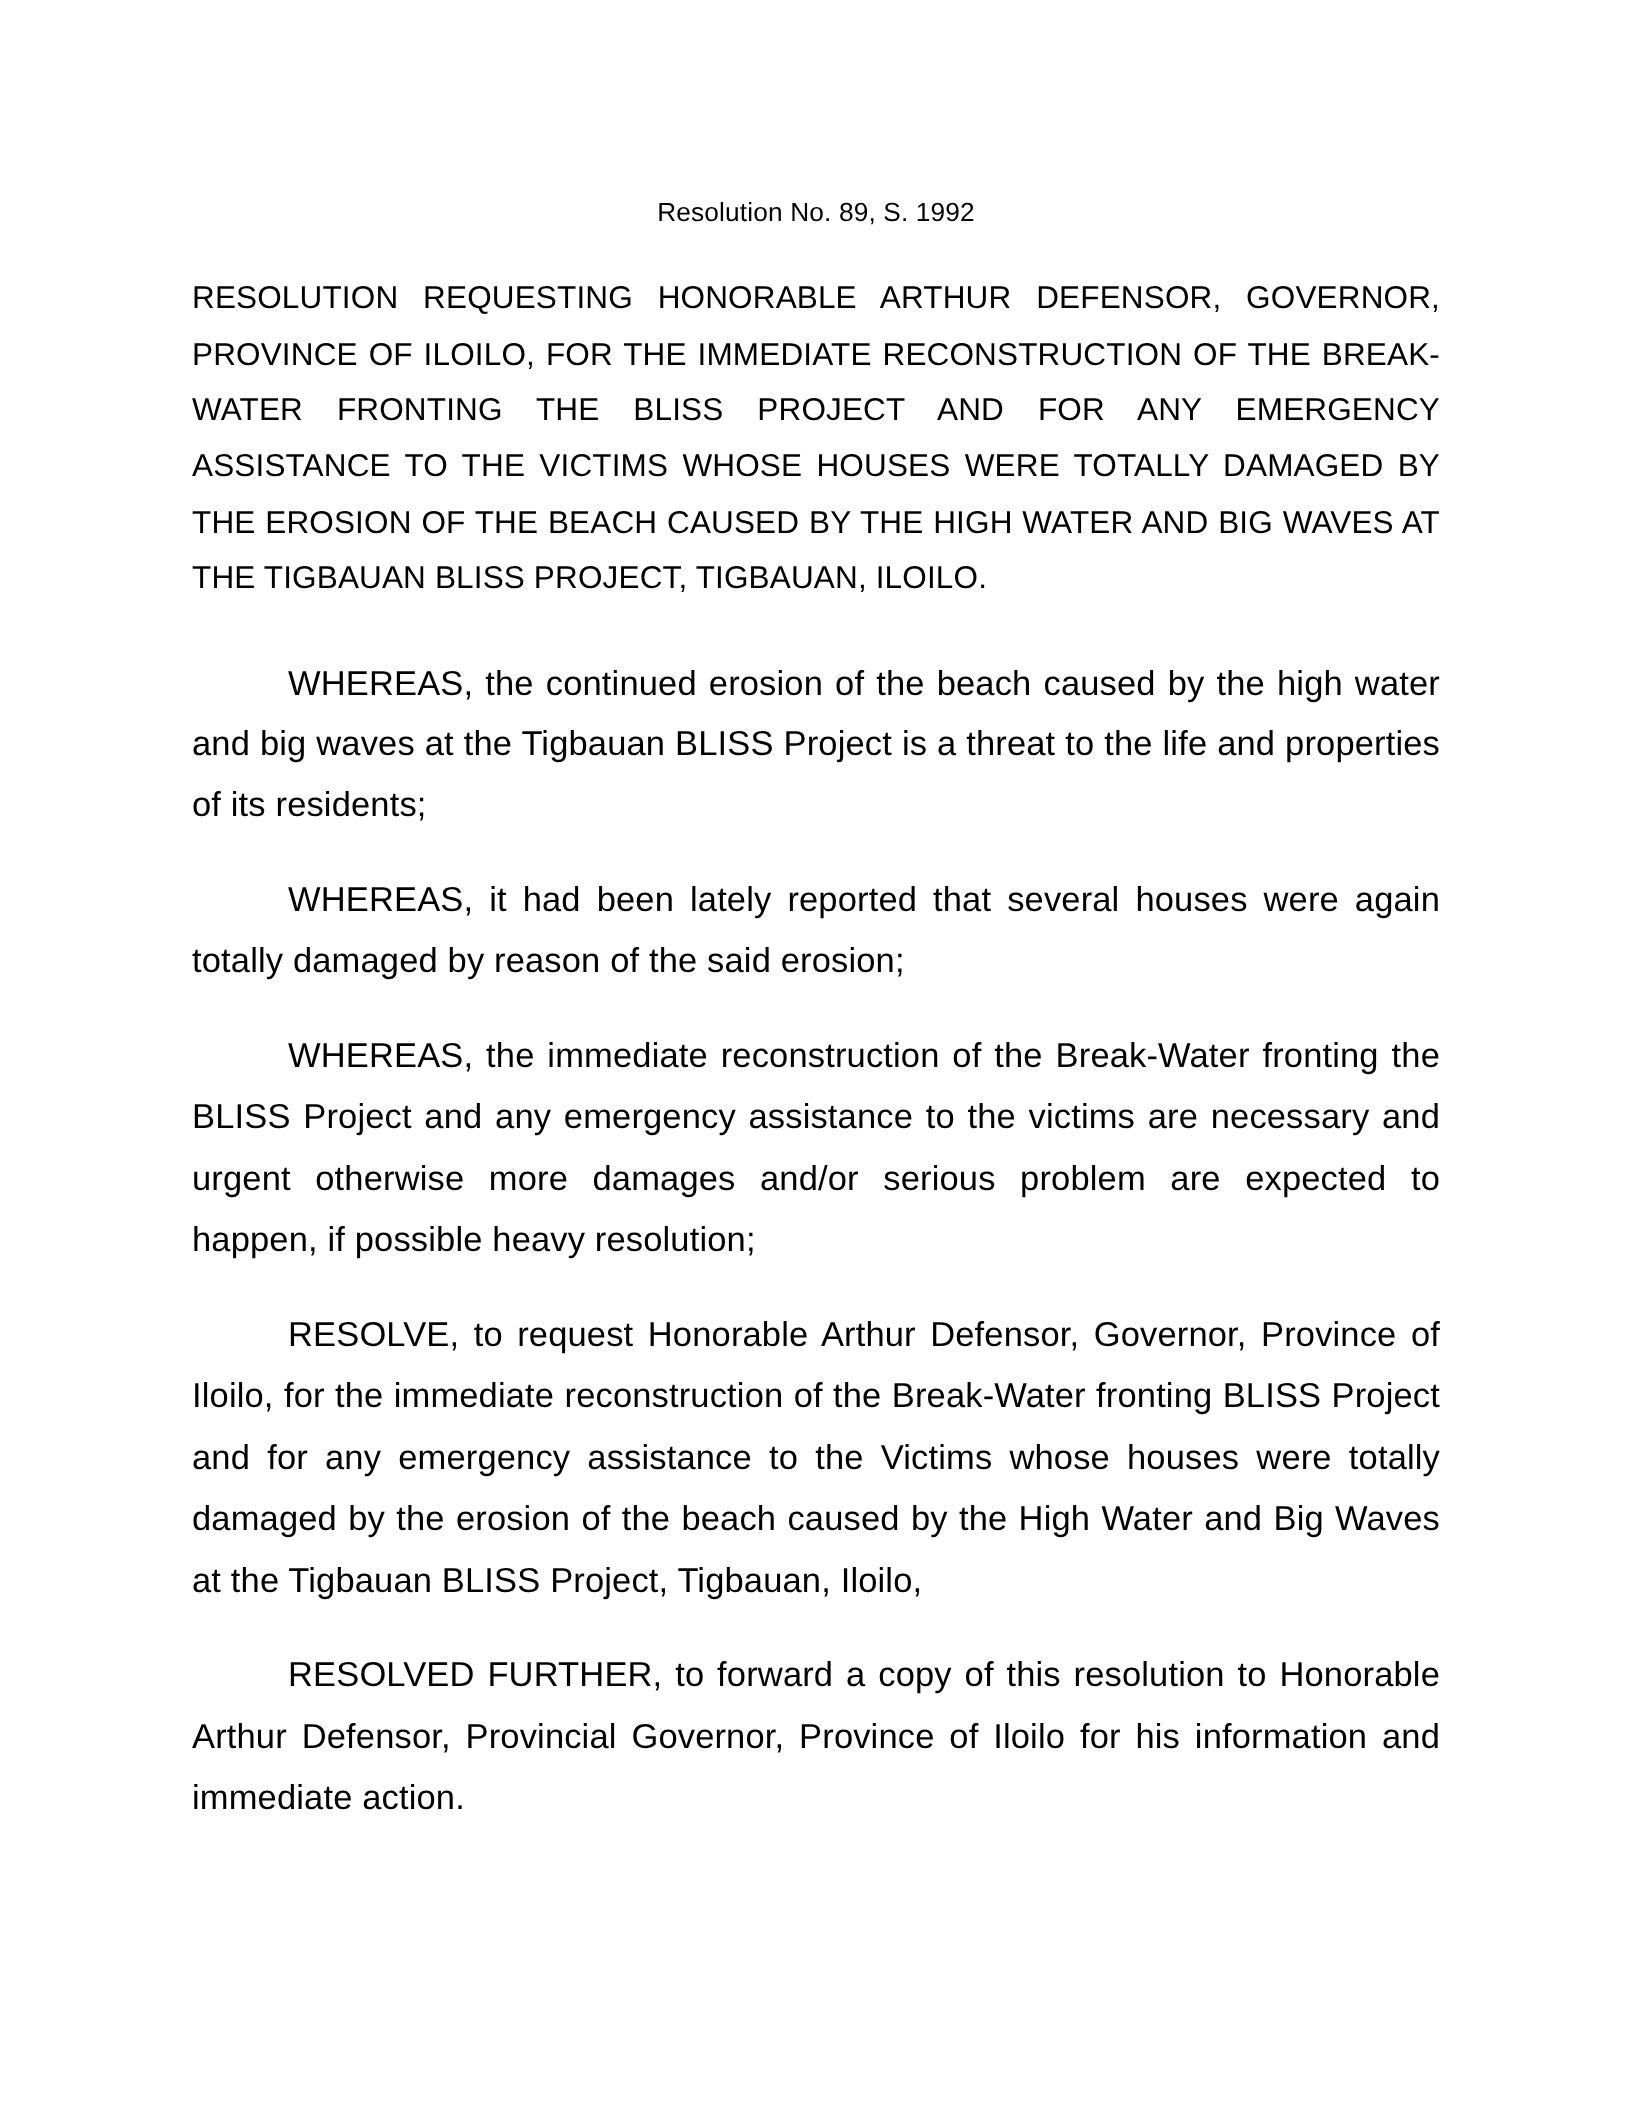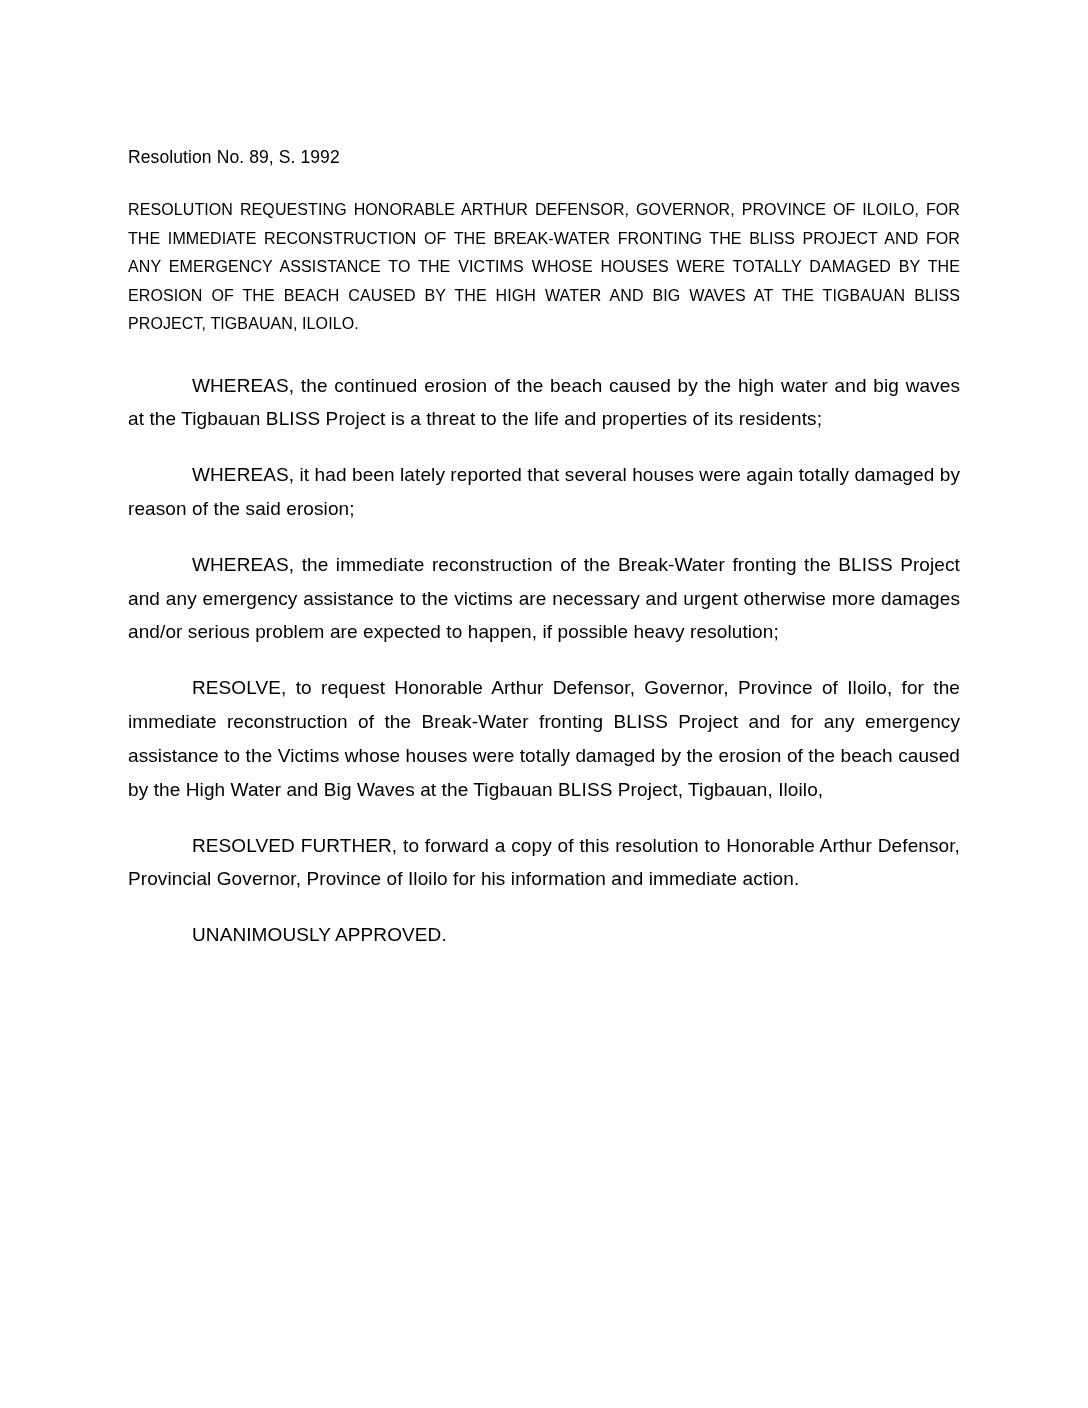--- a/index.html
+++ b/index.html
@@ -11,37 +11,38 @@
     width: 1088px;
     height: 1408px;
     background: #ffffff;
     position: relative;
     box-sizing: border-box;
     padding: 128px 128px 0 128px;
     font-family: "Liberation Sans", sans-serif;
     color: #000000;
   }
   .doc-title {
+    text-align: center;
     font-size: 17.5px;
     line-height: 1.5;
-    margin: 16px 0 26px 0;
+    margin: 0 0 26px 0;
     letter-spacing: 0.1px;
   }
   .doc-heading {
     text-align: justify;
     text-justify: inter-word;
-    font-size: 16px;
+    font-size: 21px;
     line-height: 1.78;
     margin: 0 0 30px 0;
     letter-spacing: 0.1px;
   }
   .para {
     text-align: justify;
     text-justify: inter-word;
-    font-size: 19px;
+    font-size: 23px;
     line-height: 1.78;
     margin: 0 0 22px 0;
     text-indent: 64px;
     letter-spacing: 0.1px;
   }
   .para:last-child {
     margin-bottom: 0;
   }
 </style>
 </head>
@@ -51,15 +52,14 @@
 
   <div class="doc-title">Resolution No. 89, S. 1992</div>
 
   <div class="doc-heading">RESOLUTION REQUESTING HONORABLE ARTHUR DEFENSOR, GOVERNOR, PROVINCE OF ILOILO, FOR THE IMMEDIATE RECONSTRUCTION OF THE BREAK-WATER FRONTING THE BLISS PROJECT AND FOR ANY EMERGENCY ASSISTANCE TO THE VICTIMS WHOSE HOUSES WERE TOTALLY DAMAGED BY THE EROSION OF THE BEACH CAUSED BY THE HIGH WATER AND BIG WAVES AT THE TIGBAUAN BLISS PROJECT, TIGBAUAN, ILOILO.</div>
 
   <p class="para">WHEREAS, the continued erosion of the beach caused by the high water and big waves at the Tigbauan BLISS Project is a threat to the life and properties of its residents;</p>
   <p class="para">WHEREAS, it had been lately reported that several houses were again totally damaged by reason of the said erosion;</p>
   <p class="para">WHEREAS, the immediate reconstruction of the Break-Water fronting the BLISS Project and any emergency assistance to the victims are necessary and urgent otherwise more damages and/or serious problem are expected to happen, if possible heavy resolution;</p>
   <p class="para">RESOLVE, to request Honorable Arthur Defensor, Governor, Province of Iloilo, for the immediate reconstruction of the Break-Water fronting BLISS Project and for any emergency assistance to the Victims whose houses were totally damaged by the erosion of the beach caused by the High Water and Big Waves at the Tigbauan BLISS Project, Tigbauan, Iloilo,</p>
   <p class="para">RESOLVED FURTHER, to forward a copy of this resolution to Honorable Arthur Defensor, Provincial Governor, Province of Iloilo for his information and immediate action.</p>
-  <p class="para">UNANIMOUSLY APPROVED.</p>
 
 </div>
 
 </body></html>

